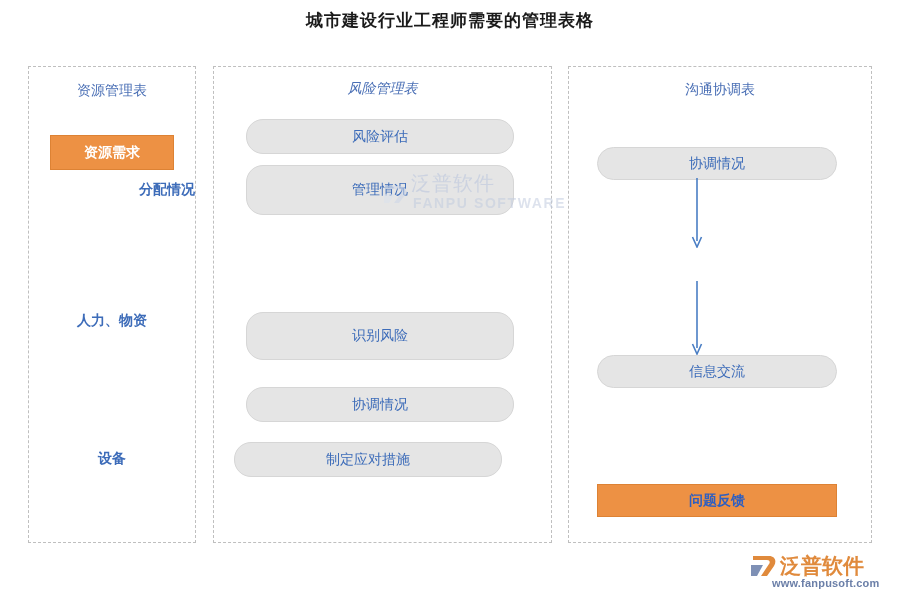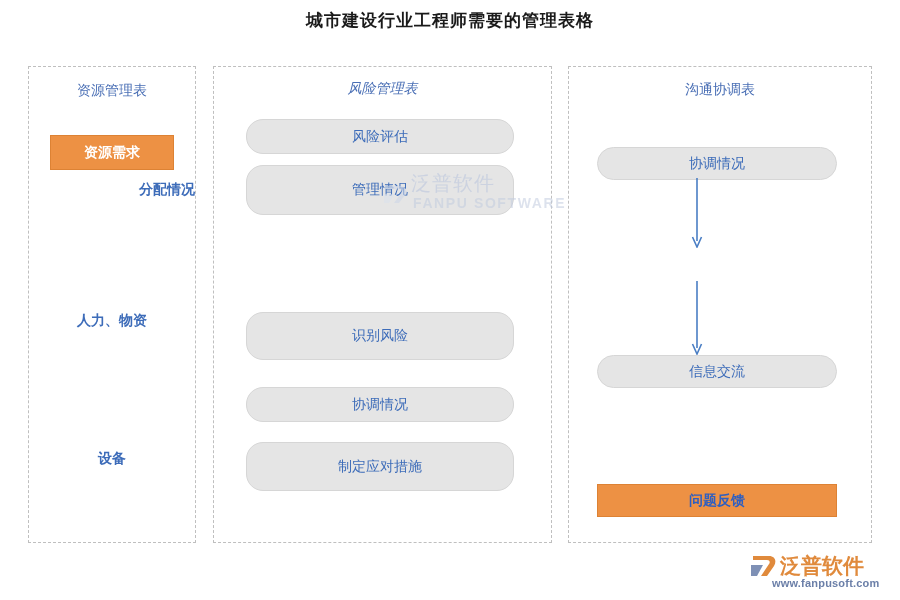--- a/index.html
+++ b/index.html
@@ -203,21 +203,21 @@
   <div class="panel-header">风险管理表</div>
 
   <div class="grey-box" style="left:32px; top:52px; width:268px; height:35px;">风险评估</div>
 
   <div class="grey-box" style="left:32px; top:98px; width:268px; height:50px;">管理情况</div>
 
   <div class="grey-box" style="left:32px; top:245px; width:268px; height:48px;">识别风险</div>
 
   <div class="grey-box" style="left:32px; top:320px; width:268px; height:35px;">协调情况</div>
 
-  <div class="grey-box" style="left:32px; top:375px; width:268px; height:49px;">制定应对措施</div>
+  <div class="grey-box" style="left:20px; top:375px; width:268px; height:35px;">制定应对措施</div>
 
 </div>
 
 <div class="panel" id="panel-comm">
 
   <div class="panel-header">沟通协调表</div>
 
   <div class="grey-box" style="left:28px; top:80px; width:240px; height:33px;">协调情况</div>
 
   <div class="arrow" style="left:121px; top:111px; height:70px;">

